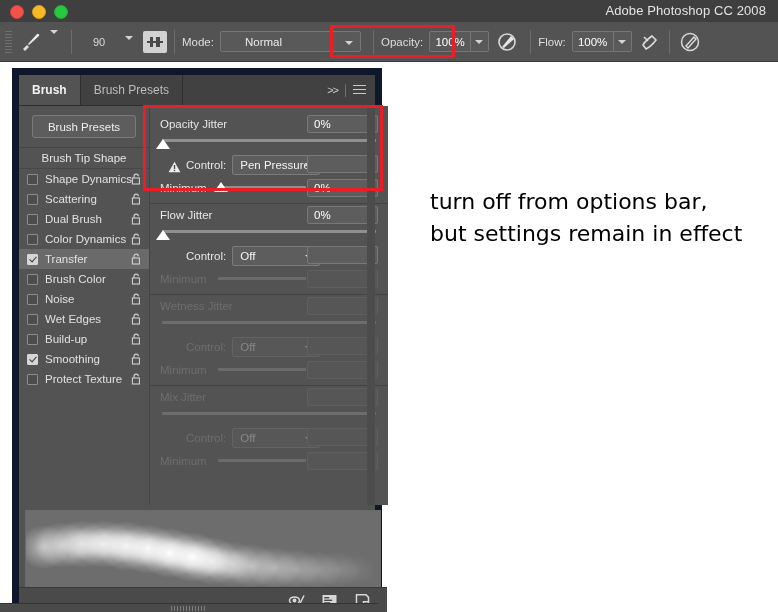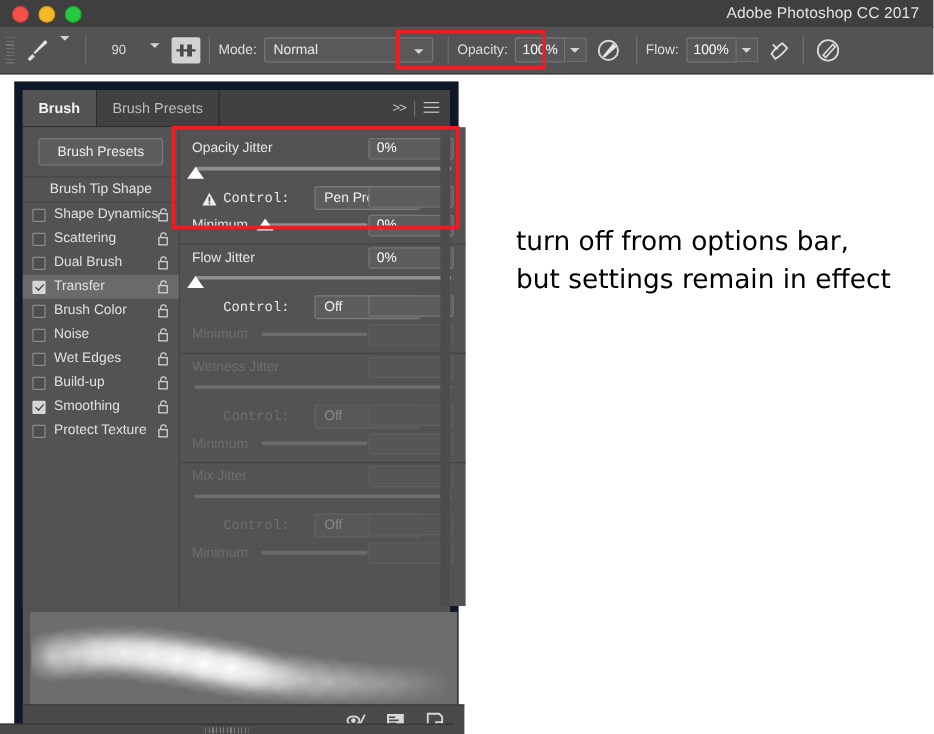--- a/index.html
+++ b/index.html
@@ -117,21 +117,21 @@
   .ob-label { margin-right: 6px; color: #dedede; }
   .ob-select {
     height: 21px;
     background: #595959;
     border: 1px solid #767676;
     border-radius: 2px;
     color: #eaeaea;
     font-size: 11.5px;
     display: flex;
     align-items: center;
-    padding-left: 7px;
+    padding-left: 24px;
     position: relative;
     box-sizing: border-box;
   }
   .ob-select .sel-caret {
     position: absolute;
     right: 7px; top: 9px;
     width: 0; height: 0;
     border-left: 4px solid transparent;
     border-right: 4px solid transparent;
     border-top: 4px solid #d3d3d3;
@@ -373,22 +373,21 @@
     height: 24px;
     display: flex;
     align-items: center;
     position: relative;
     margin-top: 1px;
   }
   .warn-icon { width: 13px; height: 12px; margin-right: 5px; }
   .ctrl-label {
     font-size: 11.5px;
     color: #e6e6e6;
-    margin-right: 21px;
-    font-family: Liberation Mono, monospace;
+    margin-right: 6px;
   }
   .ctrl-label.dim { color: #6e6e6e; }
   .ctrl-select {
     width: 88px; height: 20px;
     background: #5d5d5d;
     border: 1px solid #7c7c7c;
     border-radius: 2px;
     color: #f2f2f2;
     font-size: 11.5px;
     display: flex;
@@ -508,21 +507,21 @@
 <body>
 
 <div id="app-window">
 
   <div id="titlebar">
     <div id="traffic-lights">
       <span class="light red"></span>
       <span class="light yellow"></span>
       <span class="light green"></span>
     </div>
-    <div id="window-title">Adobe Photoshop CC 2017</div>
+    <div id="window-title">Adobe Photoshop CC 2008</div>
   </div>
 
   <div id="options-bar">
 
     <div class="ob-gripper"></div>
 
     <div class="ob-item">
       <span class="tool-brush-icon">
         <svg width="26" height="24" viewBox="0 0 26 24">
           <path d="M5 19 L9 15 L11 17 L7 21 Z" fill="#e0e0e0"></path>
@@ -660,20 +659,30 @@
             <span class="chk"></span>
             <span>Dual Brush</span>
             <span class="lock-icon">
               <svg width="11" height="12" viewBox="0 0 11 12">
                   <path d="M3 5 V3.4 A2.1 2.1 0 0 1 7.4 3.2" fill="none" stroke="#cfcfcf" stroke-width="1.1"></path>
                   <rect x="1.4" y="5" width="7" height="6" fill="none" stroke="#cfcfcf" stroke-width="1.1"></rect>
                 </svg>
             </span>
           </div>
 
+          <div class="opt-row">
+            <span class="chk"></span>
+            <span>Color Dynamics</span>
+            <span class="lock-icon">
+              <svg width="11" height="12" viewBox="0 0 11 12">
+                  <path d="M3 5 V3.4 A2.1 2.1 0 0 1 7.4 3.2" fill="none" stroke="#cfcfcf" stroke-width="1.1"></path>
+                  <rect x="1.4" y="5" width="7" height="6" fill="none" stroke="#cfcfcf" stroke-width="1.1"></rect>
+                </svg>
+            </span>
+          </div>
 
           <div class="opt-row selected">
             <span class="chk checked"></span>
             <span>Transfer</span>
             <span class="lock-icon">
               <svg width="11" height="12" viewBox="0 0 11 12">
                   <path d="M3 5 V3.4 A2.1 2.1 0 0 1 7.4 3.2" fill="none" stroke="#cfcfcf" stroke-width="1.1"></path>
                   <rect x="1.4" y="5" width="7" height="6" fill="none" stroke="#cfcfcf" stroke-width="1.1"></rect>
                 </svg>
             </span>

